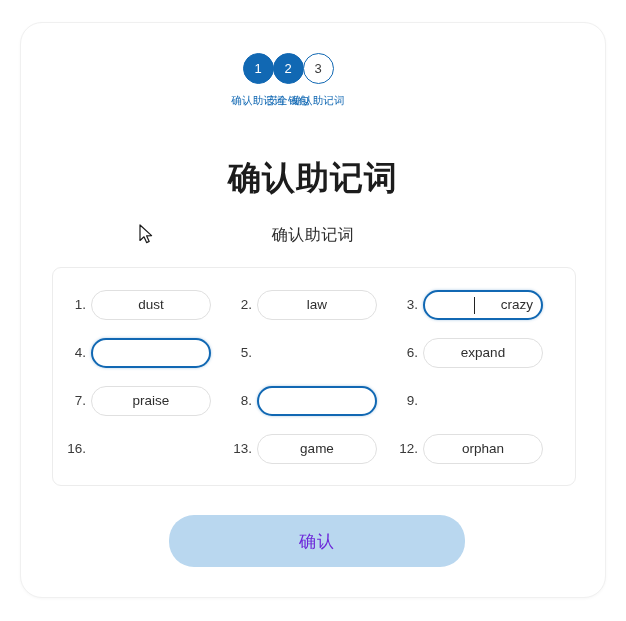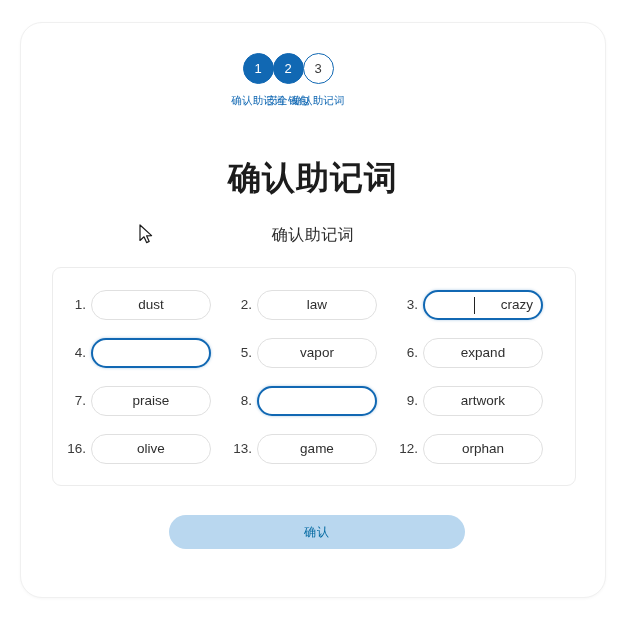--- a/index.html
+++ b/index.html
@@ -188,27 +188,27 @@
     width: 1px;
     background: #222;
   }
 
   
   .confirm-btn {
     position: absolute;
     left: 148px;
     top: 492px;
     width: 296px;
-    height: 34px;
+    height: 52px;
     border: none;
     border-radius: 25px;
     background: #b9d7ef;
-    color: #0369a1;
+    color: #6d28d9;
     font-family: "Liberation Sans", sans-serif;
-    font-size: 12px;
+    font-size: 17px;
     letter-spacing: 1px;
     cursor: default;
   }
 
   
   .cursor {
     position: absolute;
     left: 139px;
     top: 224px;
     width: 16px;
@@ -269,23 +269,20 @@
           </div>
         </div>
         <div class="cell">
           <span class="idx">4.</span>
           <div class="field-wrap">
             <input type="text" class="word-input focused" value="" placeholder="" style="">
           </div>
         </div>
         <div class="cell">
           <span class="idx">5.</span>
-          <div class="field-wrap">
-            <input type="text" class="word-input" value="vapor" placeholder="" style="">
-          </div>
         </div>
         <div class="cell">
           <span class="idx">6.</span>
           <div class="field-wrap">
             <input type="text" class="word-input" value="expand" placeholder="" style="">
           </div>
         </div>
         <div class="cell">
           <span class="idx">7.</span>
           <div class="field-wrap">
@@ -293,29 +290,23 @@
           </div>
         </div>
         <div class="cell">
           <span class="idx">8.</span>
           <div class="field-wrap">
             <input type="text" class="word-input focused" value="" placeholder="" style="">
           </div>
         </div>
         <div class="cell">
           <span class="idx">9.</span>
-          <div class="field-wrap">
-            <input type="text" class="word-input" value="artwork" placeholder="" style="">
-          </div>
         </div>
         <div class="cell">
           <span class="idx">16.</span>
-          <div class="field-wrap">
-            <input type="text" class="word-input" value="olive" placeholder="" style="">
-          </div>
         </div>
         <div class="cell">
           <span class="idx">13.</span>
           <div class="field-wrap">
             <input type="text" class="word-input" value="game" placeholder="" style="">
           </div>
         </div>
         <div class="cell">
           <span class="idx">12.</span>
           <div class="field-wrap">

